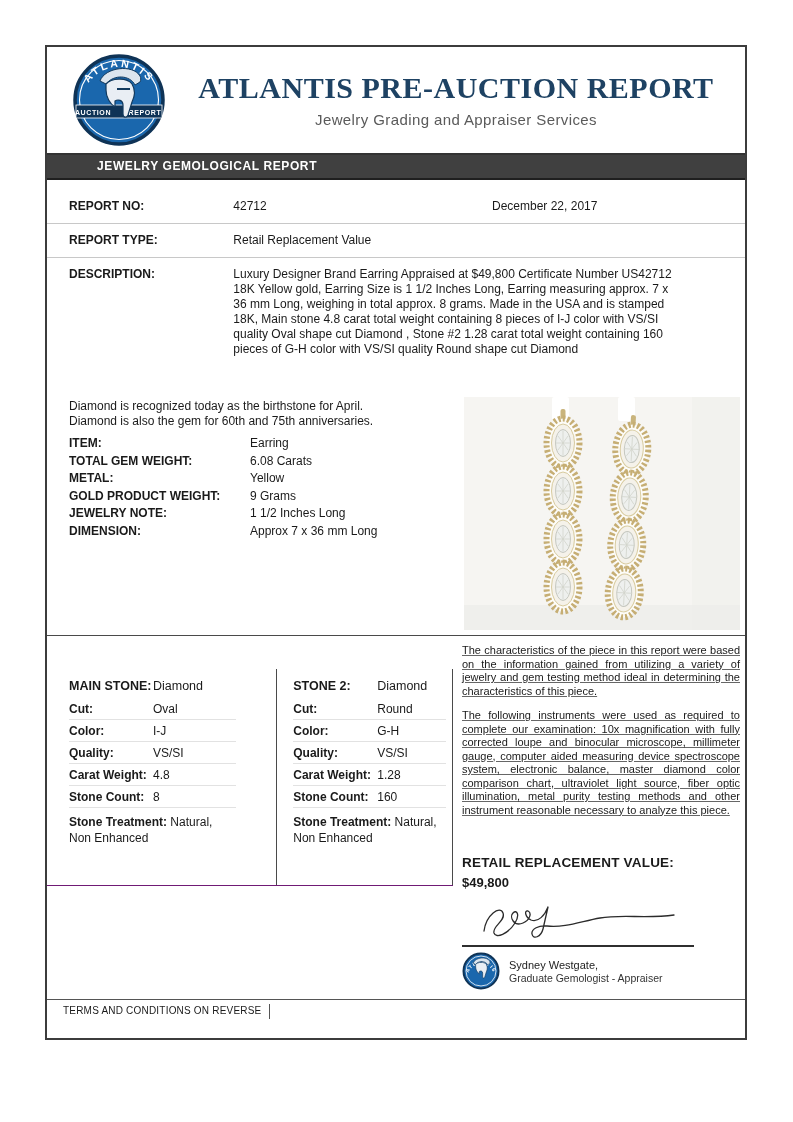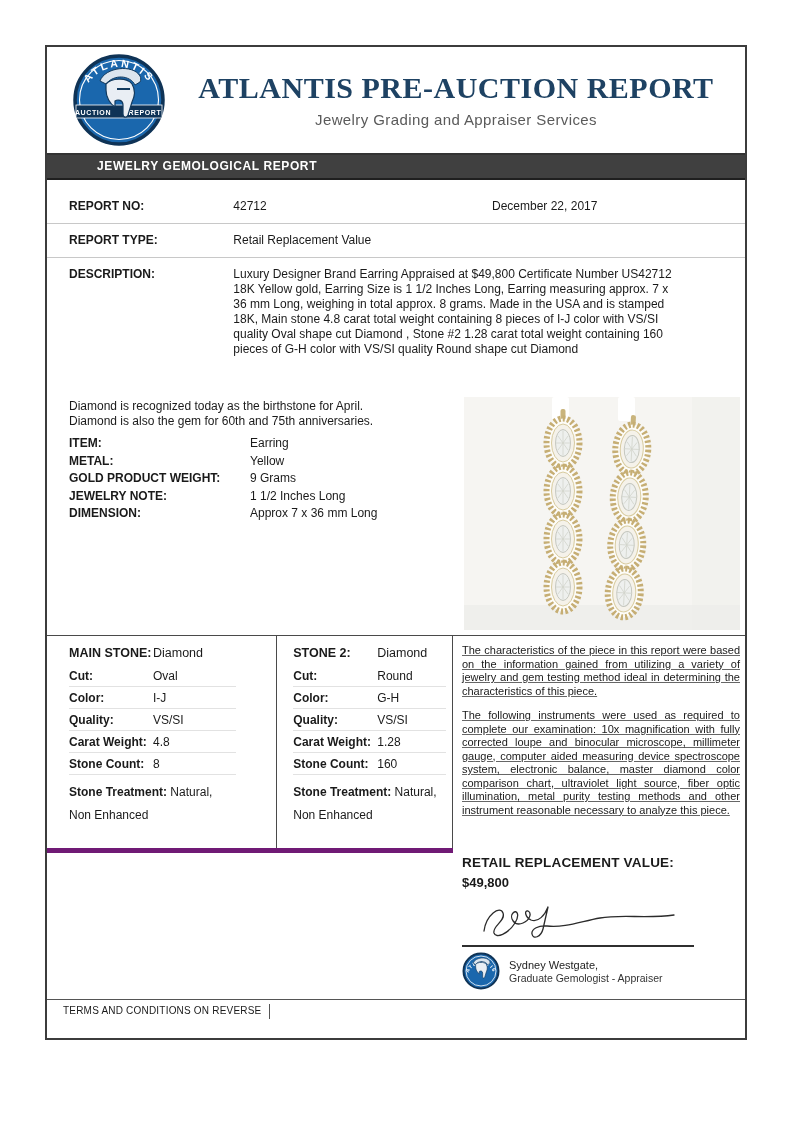--- a/index.html
+++ b/index.html
@@ -30,28 +30,28 @@
   .birthstone{position:absolute;top:352px;left:22px;width:400px;line-height:15px;}
   .details{position:absolute;top:389px;left:22px;width:400px;}
   .drow{display:flex;line-height:15px;margin-bottom:2.5px;}
   .dlabel{width:181px;font-weight:bold;flex:none;}
 
   .photo{position:absolute;top:350px;left:417px;width:276px;height:233px;}
   .photo svg{display:block;}
 
   
   .lower-rule{position:absolute;top:588px;left:0;right:0;border-top:1px solid #4a4a4a;}
-  .stones{position:absolute;top:589px;left:0;width:406px;height:217px;border-bottom:5px solid #701a75;display:flex;box-sizing:border-box;gap:34px;}
+  .stones{position:absolute;top:622px;left:0;width:406px;height:217px;border-bottom:1px solid #701a75;display:flex;box-sizing:border-box;gap:34px;}
   .stone-col{padding:8px 6px 0 22px;width:213px;box-sizing:border-box;}
   .stone-col.second{border-left:1px solid #4a4a4a;border-right:1px solid #4a4a4a;padding-left:16px;width:193px;}
   .stitle{display:grid;grid-template-columns:84px 1fr;font-size:12.5px;padding:2px 0 5px;}
   .stitle .sl{font-weight:bold;}
   .srow{display:grid;grid-template-columns:84px 1fr;padding:3.5px 0;border-bottom:1px solid #e2e2e2;line-height:14px;}
   .srow .sl{font-weight:bold;}
-  .streat{padding-top:6px;line-height:23px;}
+  .streat{padding-top:6px;line-height:16px;}
   .streat .sl{font-weight:bold;}
 
   .chars{position:absolute;left:415px;top:597px;width:278px;font-size:11px;line-height:13.5px;text-align:justify;}
   .chars p{margin:0 0 11px;text-decoration:underline;text-decoration-color:#666;text-underline-offset:1px;}
 
   .valuation{position:absolute;left:415px;top:800px;width:278px;}
   .val-label{font-weight:bold;font-size:13.5px;letter-spacing:.2px;margin-top:8px;}
   .val-amount{font-weight:bold;font-size:13px;margin-top:5px;}
 
   
@@ -121,20 +121,24 @@
 
     <div class="birthstone">
       <div>Diamond is recognized today as the birthstone for April.</div>
       <div>Diamond is also the gem for 60th and 75th anniversaries.</div>
     </div>
 
     <div class="details">
       <div class="drow">
         <span class="dlabel">ITEM:</span>
         <span>Earring</span>
+      </div>
+      <div class="drow">
+        <span class="dlabel">TOTAL GEM WEIGHT:</span>
+        <span>6.08 Carats</span>
       </div>
       <div class="drow">
         <span class="dlabel">METAL:</span>
         <span>Yellow</span>
       </div>
       <div class="drow">
         <span class="dlabel">GOLD PRODUCT WEIGHT:</span>
         <span>9 Grams</span>
       </div>
       <div class="drow">

